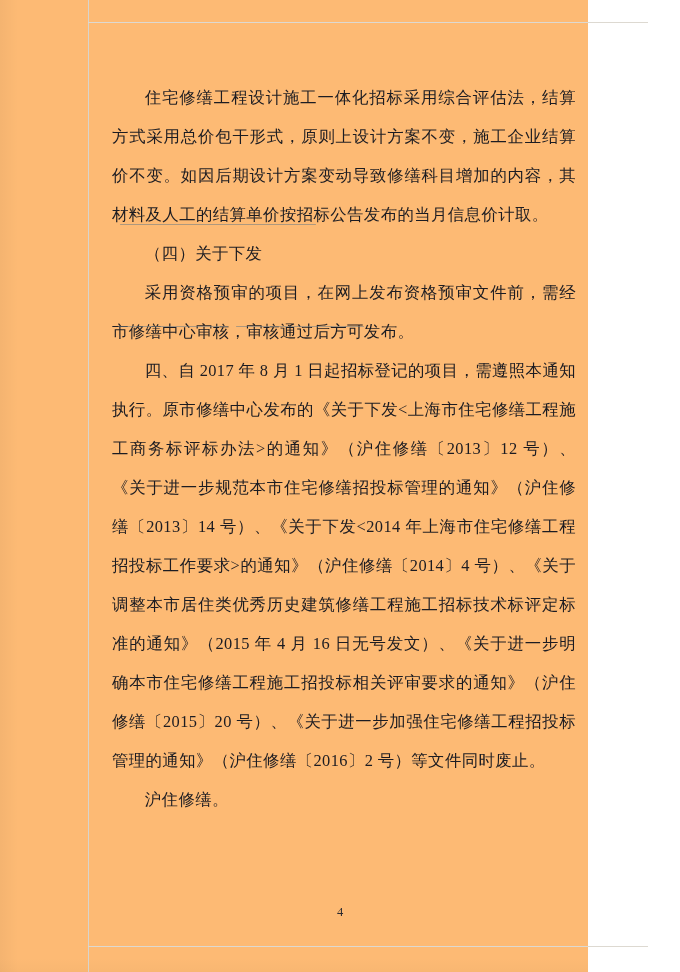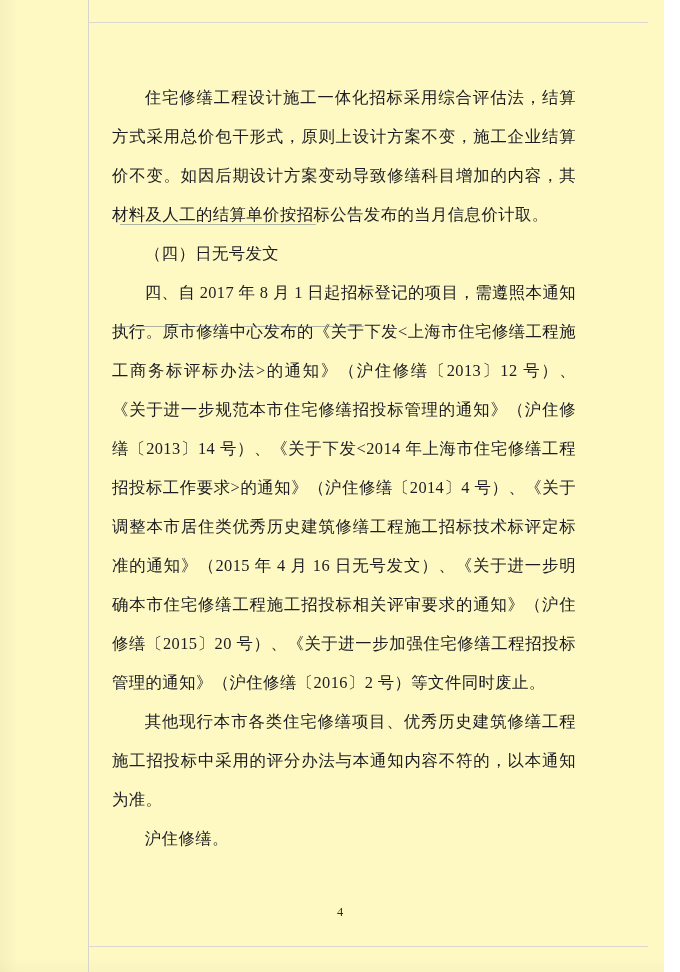--- a/index.html
+++ b/index.html
@@ -8,23 +8,23 @@
   }
   body {
     width: 680px;
     height: 972px;
     background: #ffffff;
     font-family: "Liberation Serif", serif;
     overflow: hidden;
   }
   .page {
     position: relative;
-    width: 664px;
+    width: 588px;
     height: 972px;
-    background: #fef9c3;
+    background: #fdba74;
     box-sizing: border-box;
   }
   
   .page:before {
     content: "";
     position: absolute;
     inset: 0;
     background:
       linear-gradient(90deg, rgba(0,0,0,0.035) 0px, rgba(0,0,0,0.0) 18px),
       linear-gradient(0deg, rgba(0,0,0,0.02) 0px, rgba(0,0,0,0.0) 14px);
@@ -101,26 +101,26 @@
 <div class="page">
 
   <div class="scan-border-left"></div>
   <div class="scan-border-top"></div>
   <div class="scan-border-bottom"></div>
 
   <div class="content">
 
     <p class="para indent">住宅修缮工程设计施工一体化招标采用综合评估法，结算方式采用总价包干形式，原则上设计方案不变，施工企业结算价不变。如因后期设计方案变动导致修缮科目增加的内容，其材料及人工的结算单价按招标公告发布的当月信息价计取。</p>
 
-    <p class="para indent">（四）日无号发文</p>
+    <p class="para indent">（四）关于下发</p>
 
+    <p class="para indent">采用资格预审的项目，在网上发布资格预审文件前，需经市修缮中心审核，审核通过后方可发布。</p>
 
     <p class="para indent">四、自 2017 年 8 月 1 日起招标登记的项目，需遵照本通知执行。原市修缮中心发布的《关于下发&lt;上海市住宅修缮工程施工商务标评标办法&gt;的通知》（沪住修缮〔2013〕12 号）、《关于进一步规范本市住宅修缮招投标管理的通知》（沪住修缮〔2013〕14 号）、《关于下发&lt;2014 年上海市住宅修缮工程招投标工作要求&gt;的通知》（沪住修缮〔2014〕4 号）、《关于调整本市居住类优秀历史建筑修缮工程施工招标技术标评定标准的通知》（2015 年 4 月 16 日无号发文）、《关于进一步明确本市住宅修缮工程施工招投标相关评审要求的通知》（沪住修缮〔2015〕20 号）、《关于进一步加强住宅修缮工程招投标管理的通知》（沪住修缮〔2016〕2 号）等文件同时废止。</p>
 
-    <p class="para indent">其他现行本市各类住宅修缮项目、优秀历史建筑修缮工程施工招投标中采用的评分办法与本通知内容不符的，以本通知为准。</p>
 
     <p class="para indent">沪住修缮。</p>
 
   </div>
 
   <div class="mark m1"></div>
   <div class="mark m2"></div>
   <div class="mark m3"></div>
 
   <div class="page-number">4</div>

